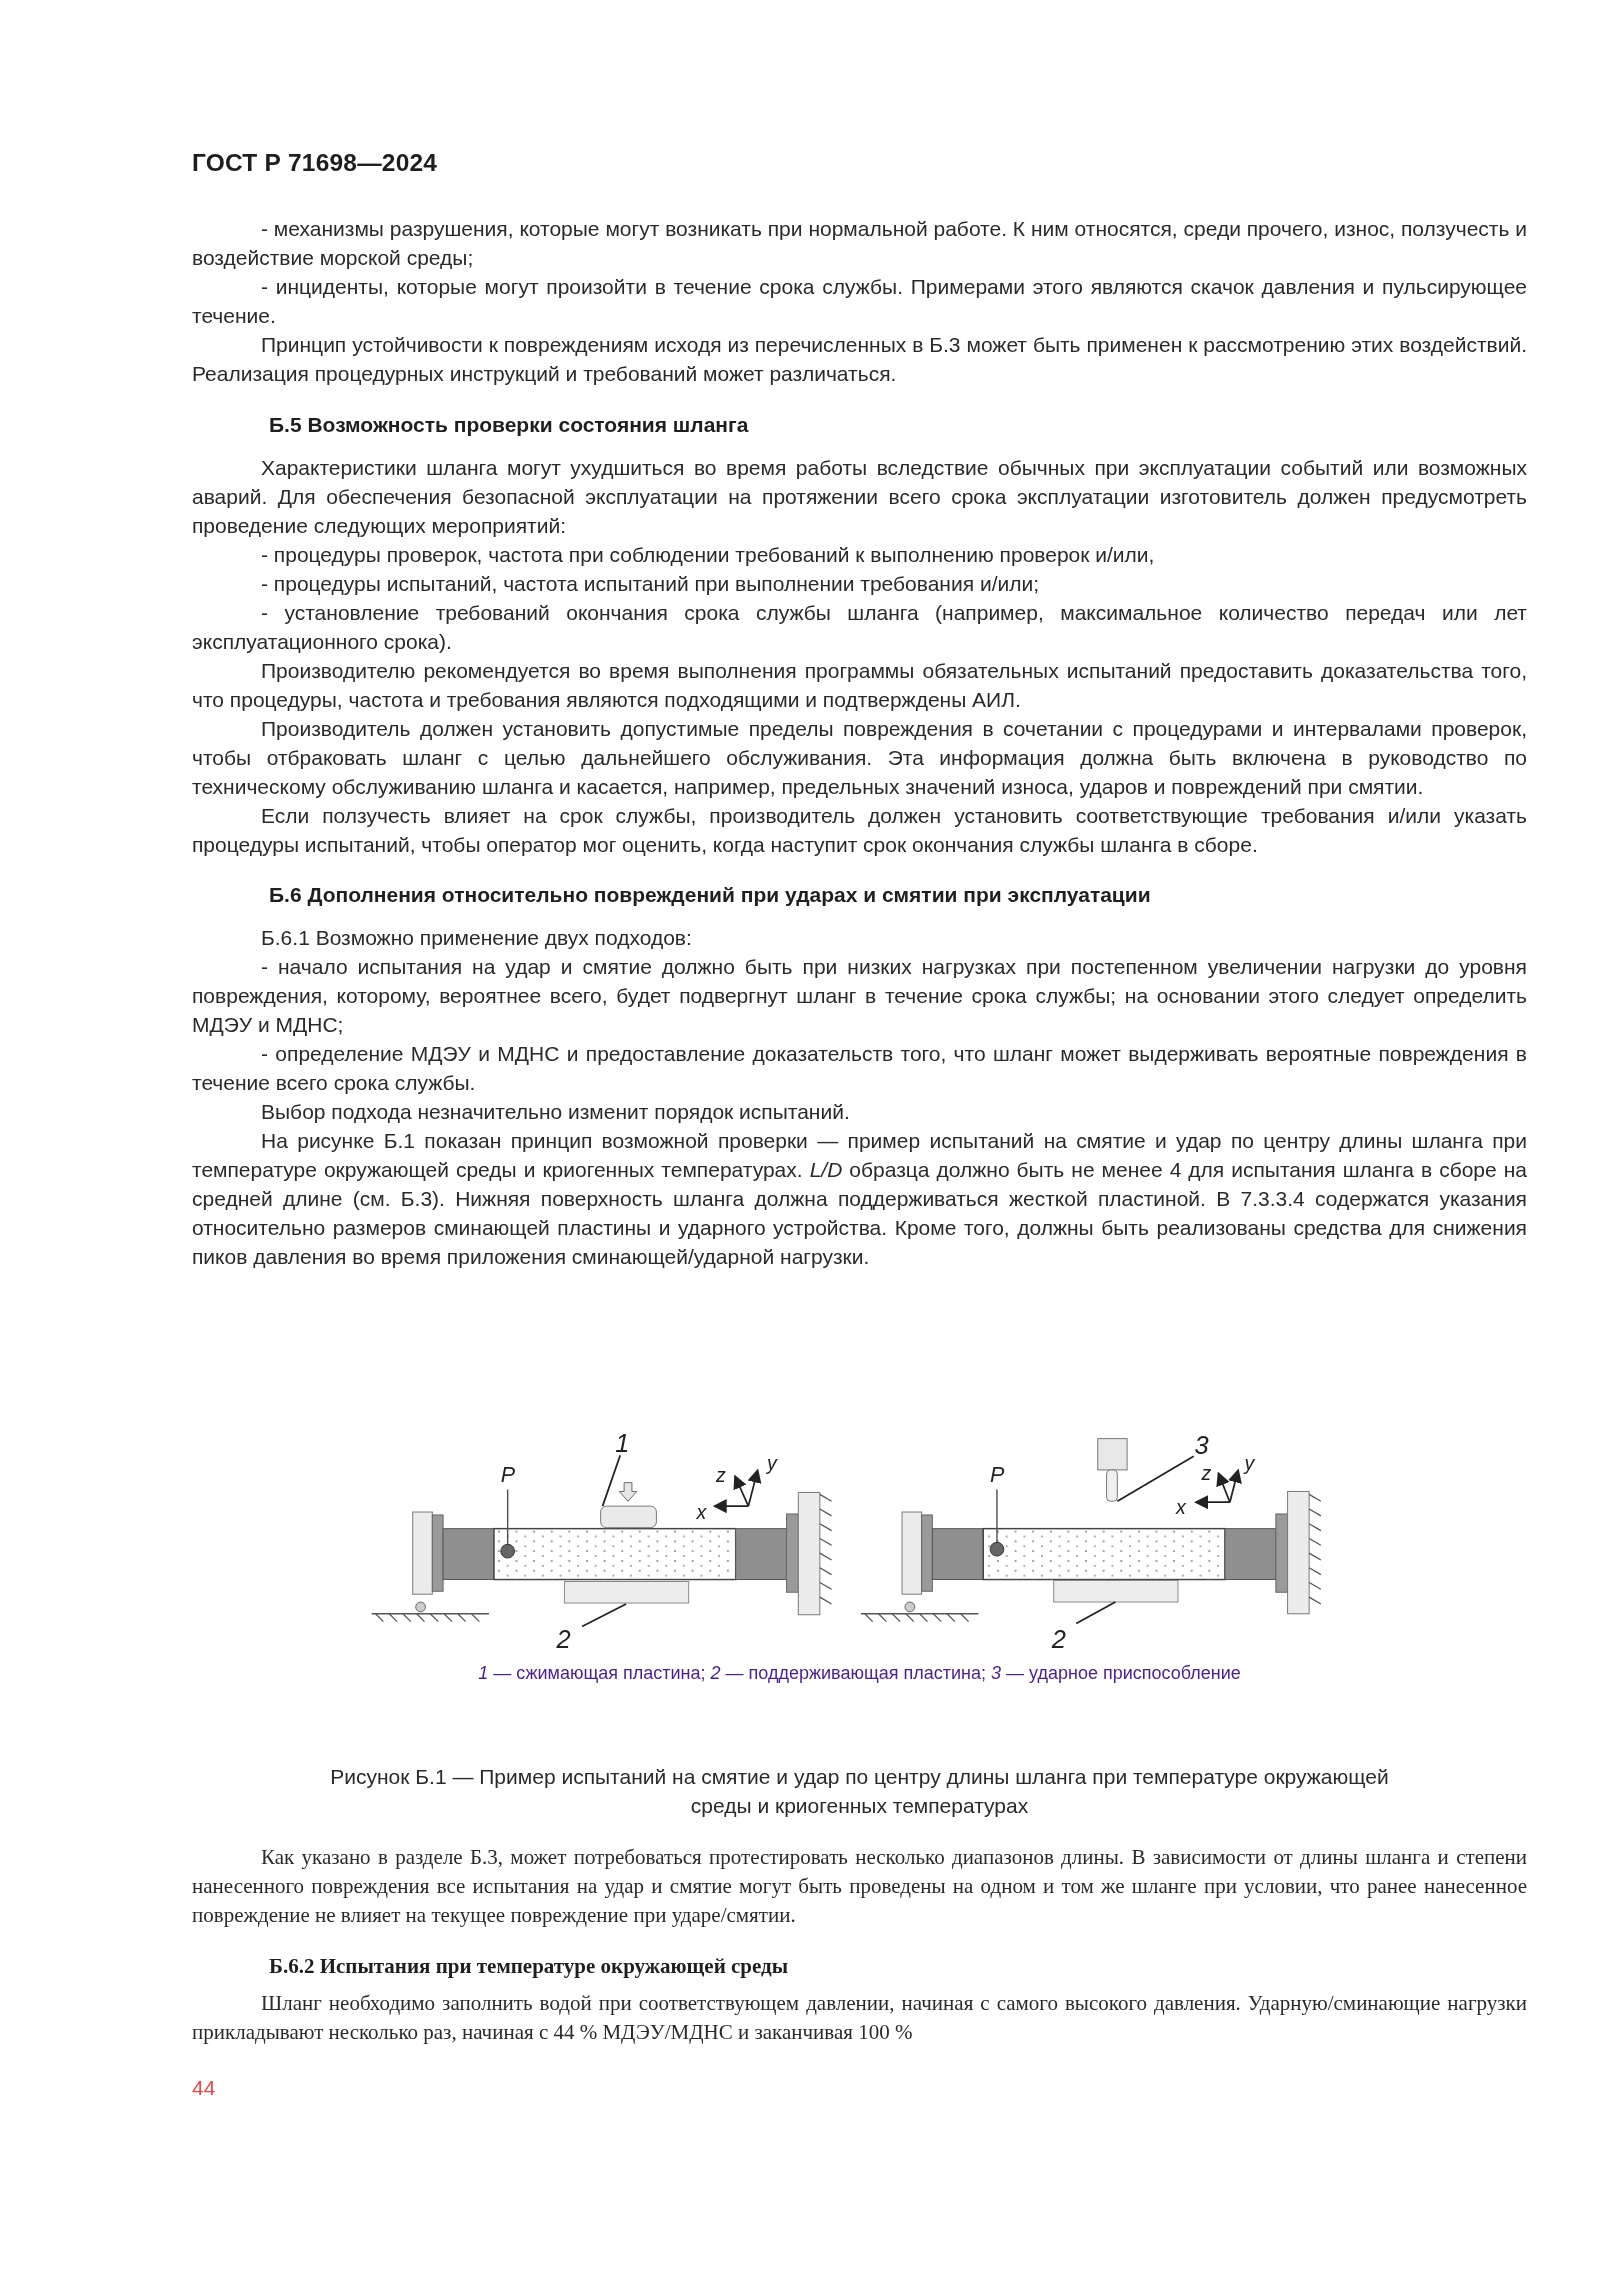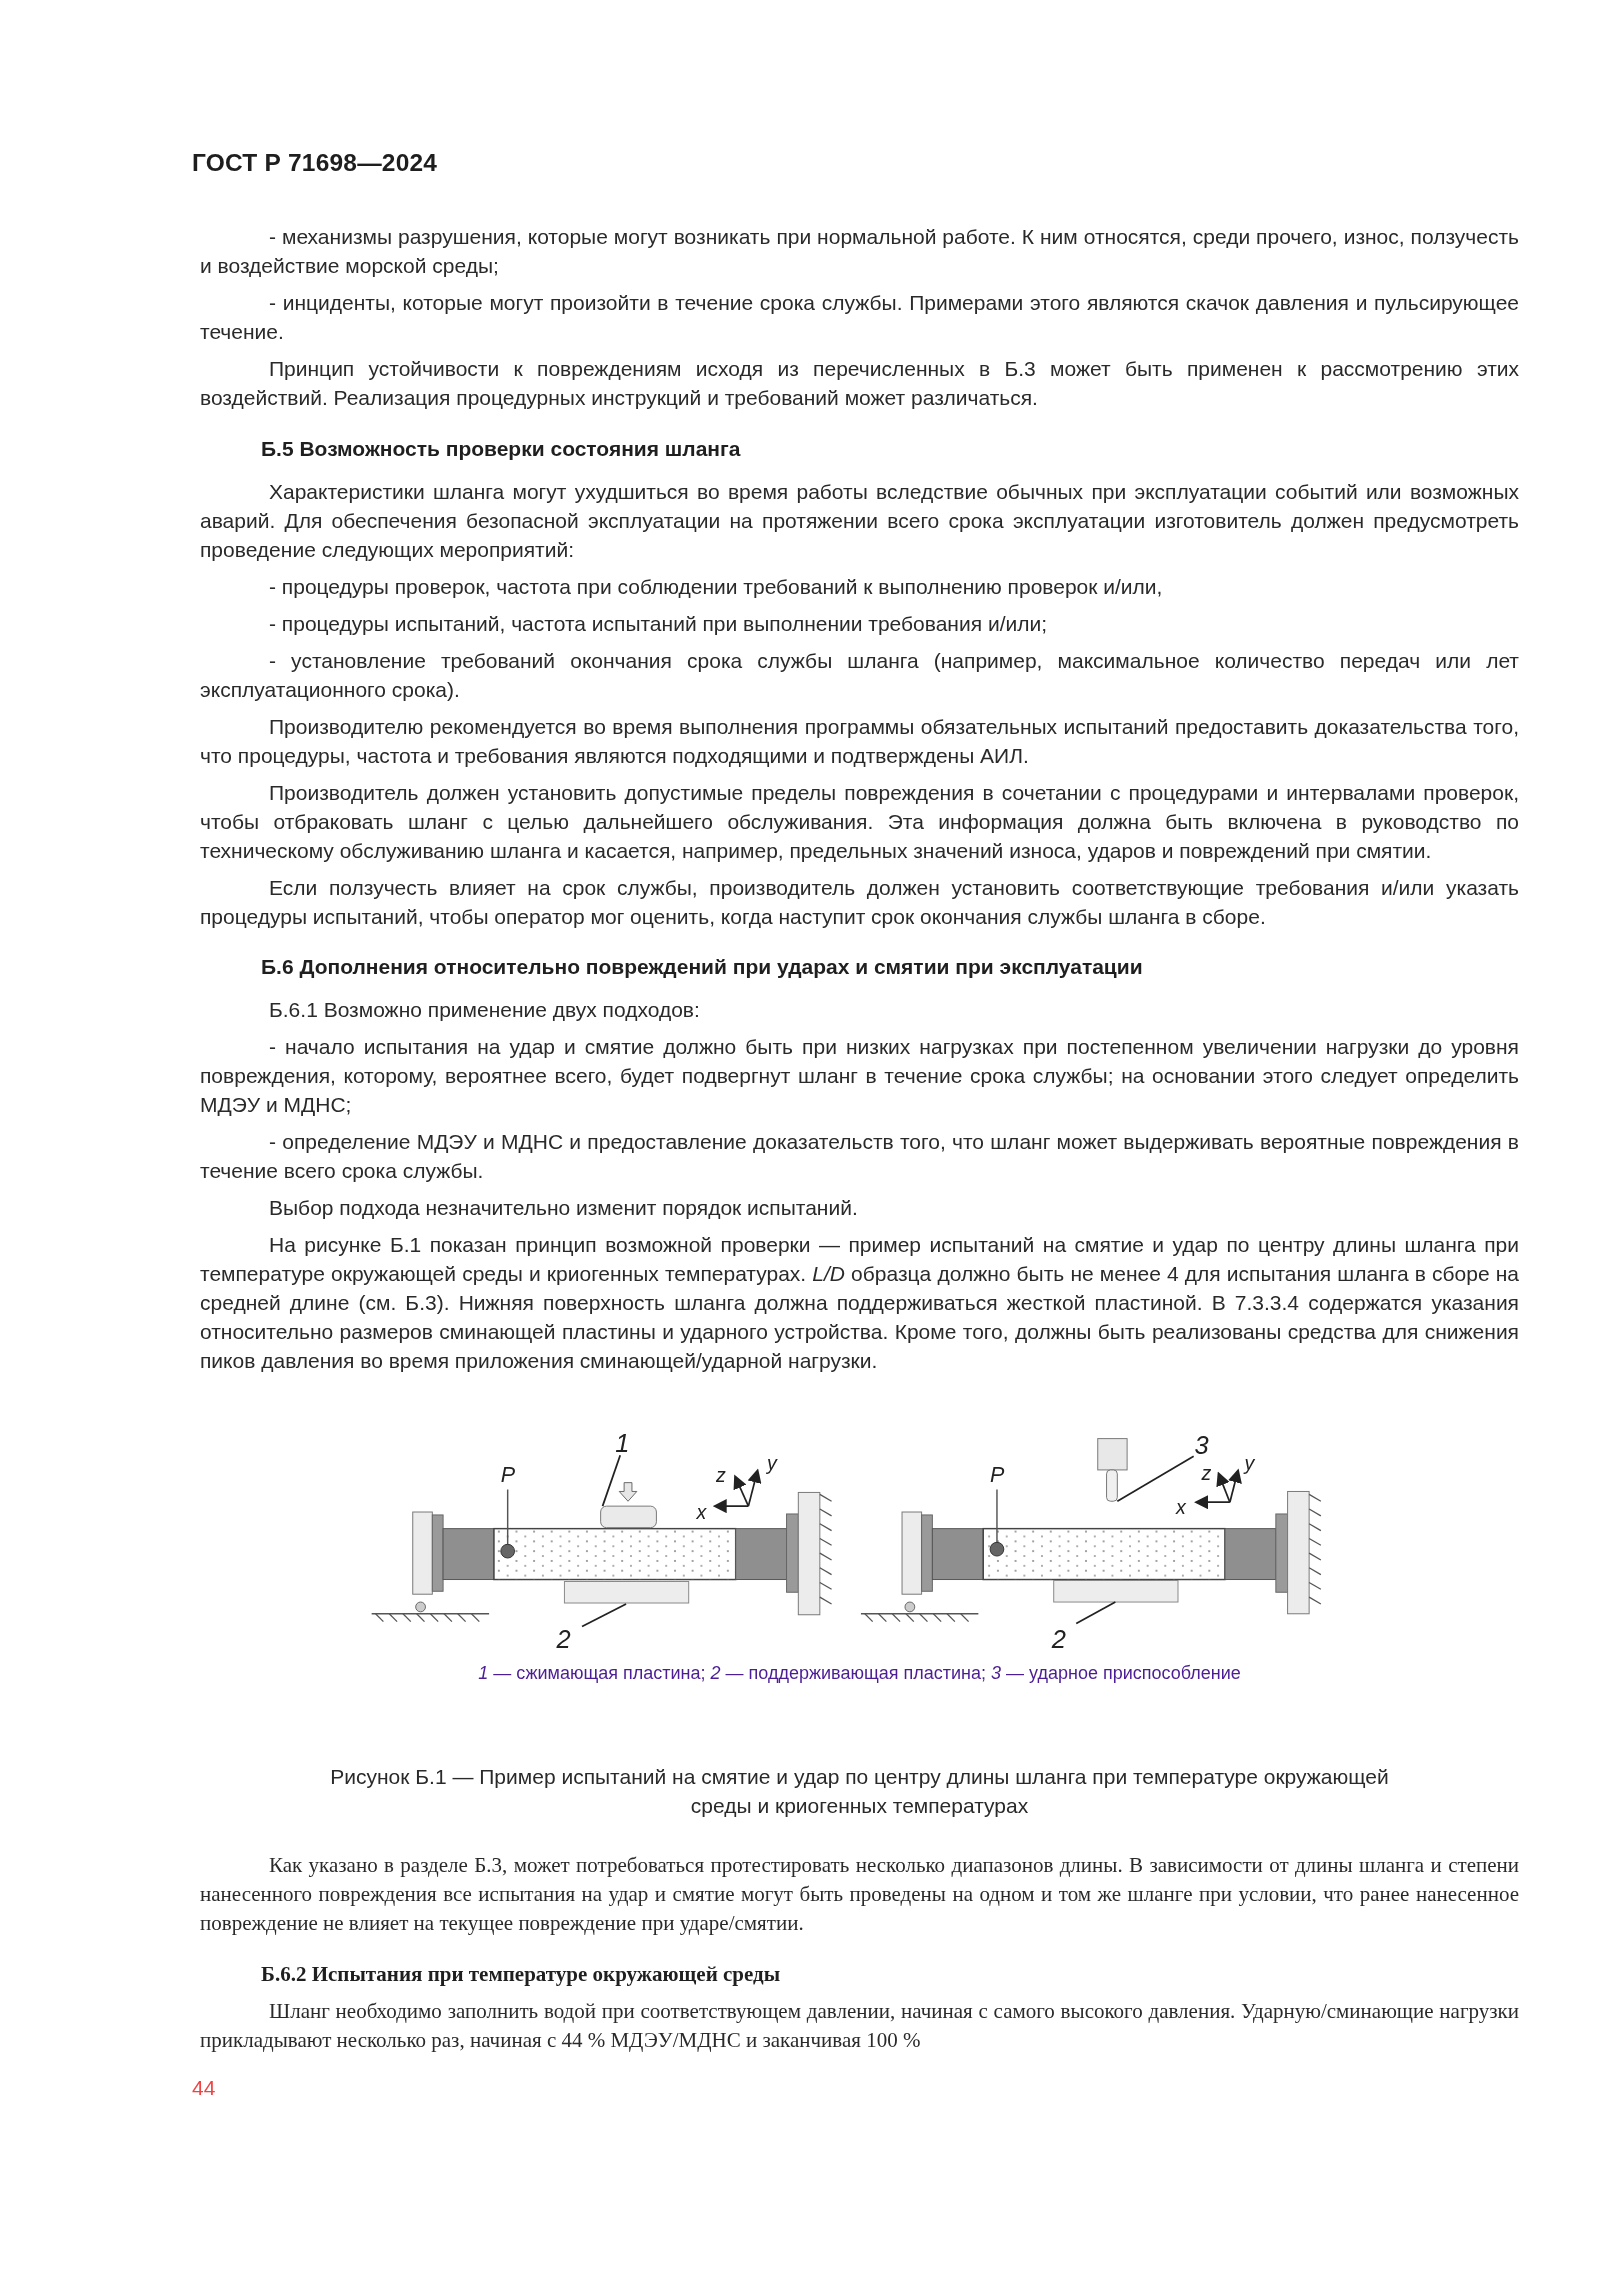--- a/index.html
+++ b/index.html
@@ -1,21 +1,21 @@
 <!DOCTYPE html>
 <html><head>
 <meta charset="utf-8">
 <style>
   html, body { margin: 0; padding: 0; background: #ffffff; }
   body { width: 1621px; height: 2293px; position: relative; overflow: hidden;
          font-family: "Liberation Sans", sans-serif; color: #222222; }
   .header { position: absolute; left: 192px; top: 149px; font-weight: bold; font-size: 24.5px; color: #1e1e1e; letter-spacing: 0.2px; }
   .text { position: absolute; left: 192px; width: 1335px; font-size: 21px; line-height: 29px; text-align: justify; color: #2a2a2a; }
-  .text p { margin: 8px; text-indent: 69px; }
-  .text h3 { margin: 0; padding-left: 69px; font-size: 21px; font-weight: bold; line-height: 29px; color: #1f1f1f; }
+  .text p { margin: 0; text-indent: 69px; }
+  .text h3 { margin: 8px; padding-left: 69px; font-size: 21px; font-weight: bold; line-height: 29px; color: #1f1f1f; }
   .gap { height: 13.7px; }
   .figure { position: absolute; left: 353px; top: 1421px; width: 1010px; height: 274px; }
   .legend { position: absolute; left: 192px; width: 1335px; text-align: center; font-size: 18px; color: #4c1d95; top: 1663px; }
   .caption { position: absolute; left: 192px; width: 1335px; text-align: center; font-size: 21px; line-height: 29px; color: #2a2a2a; top: 1752px; margin-top: 10px; }
   .pagenum { position: absolute; left: 192px; top: 2076px; font-size: 21px; color: #ef4444; }
   em { font-style: italic; }
 </style>
 </head>
 <body>
 

